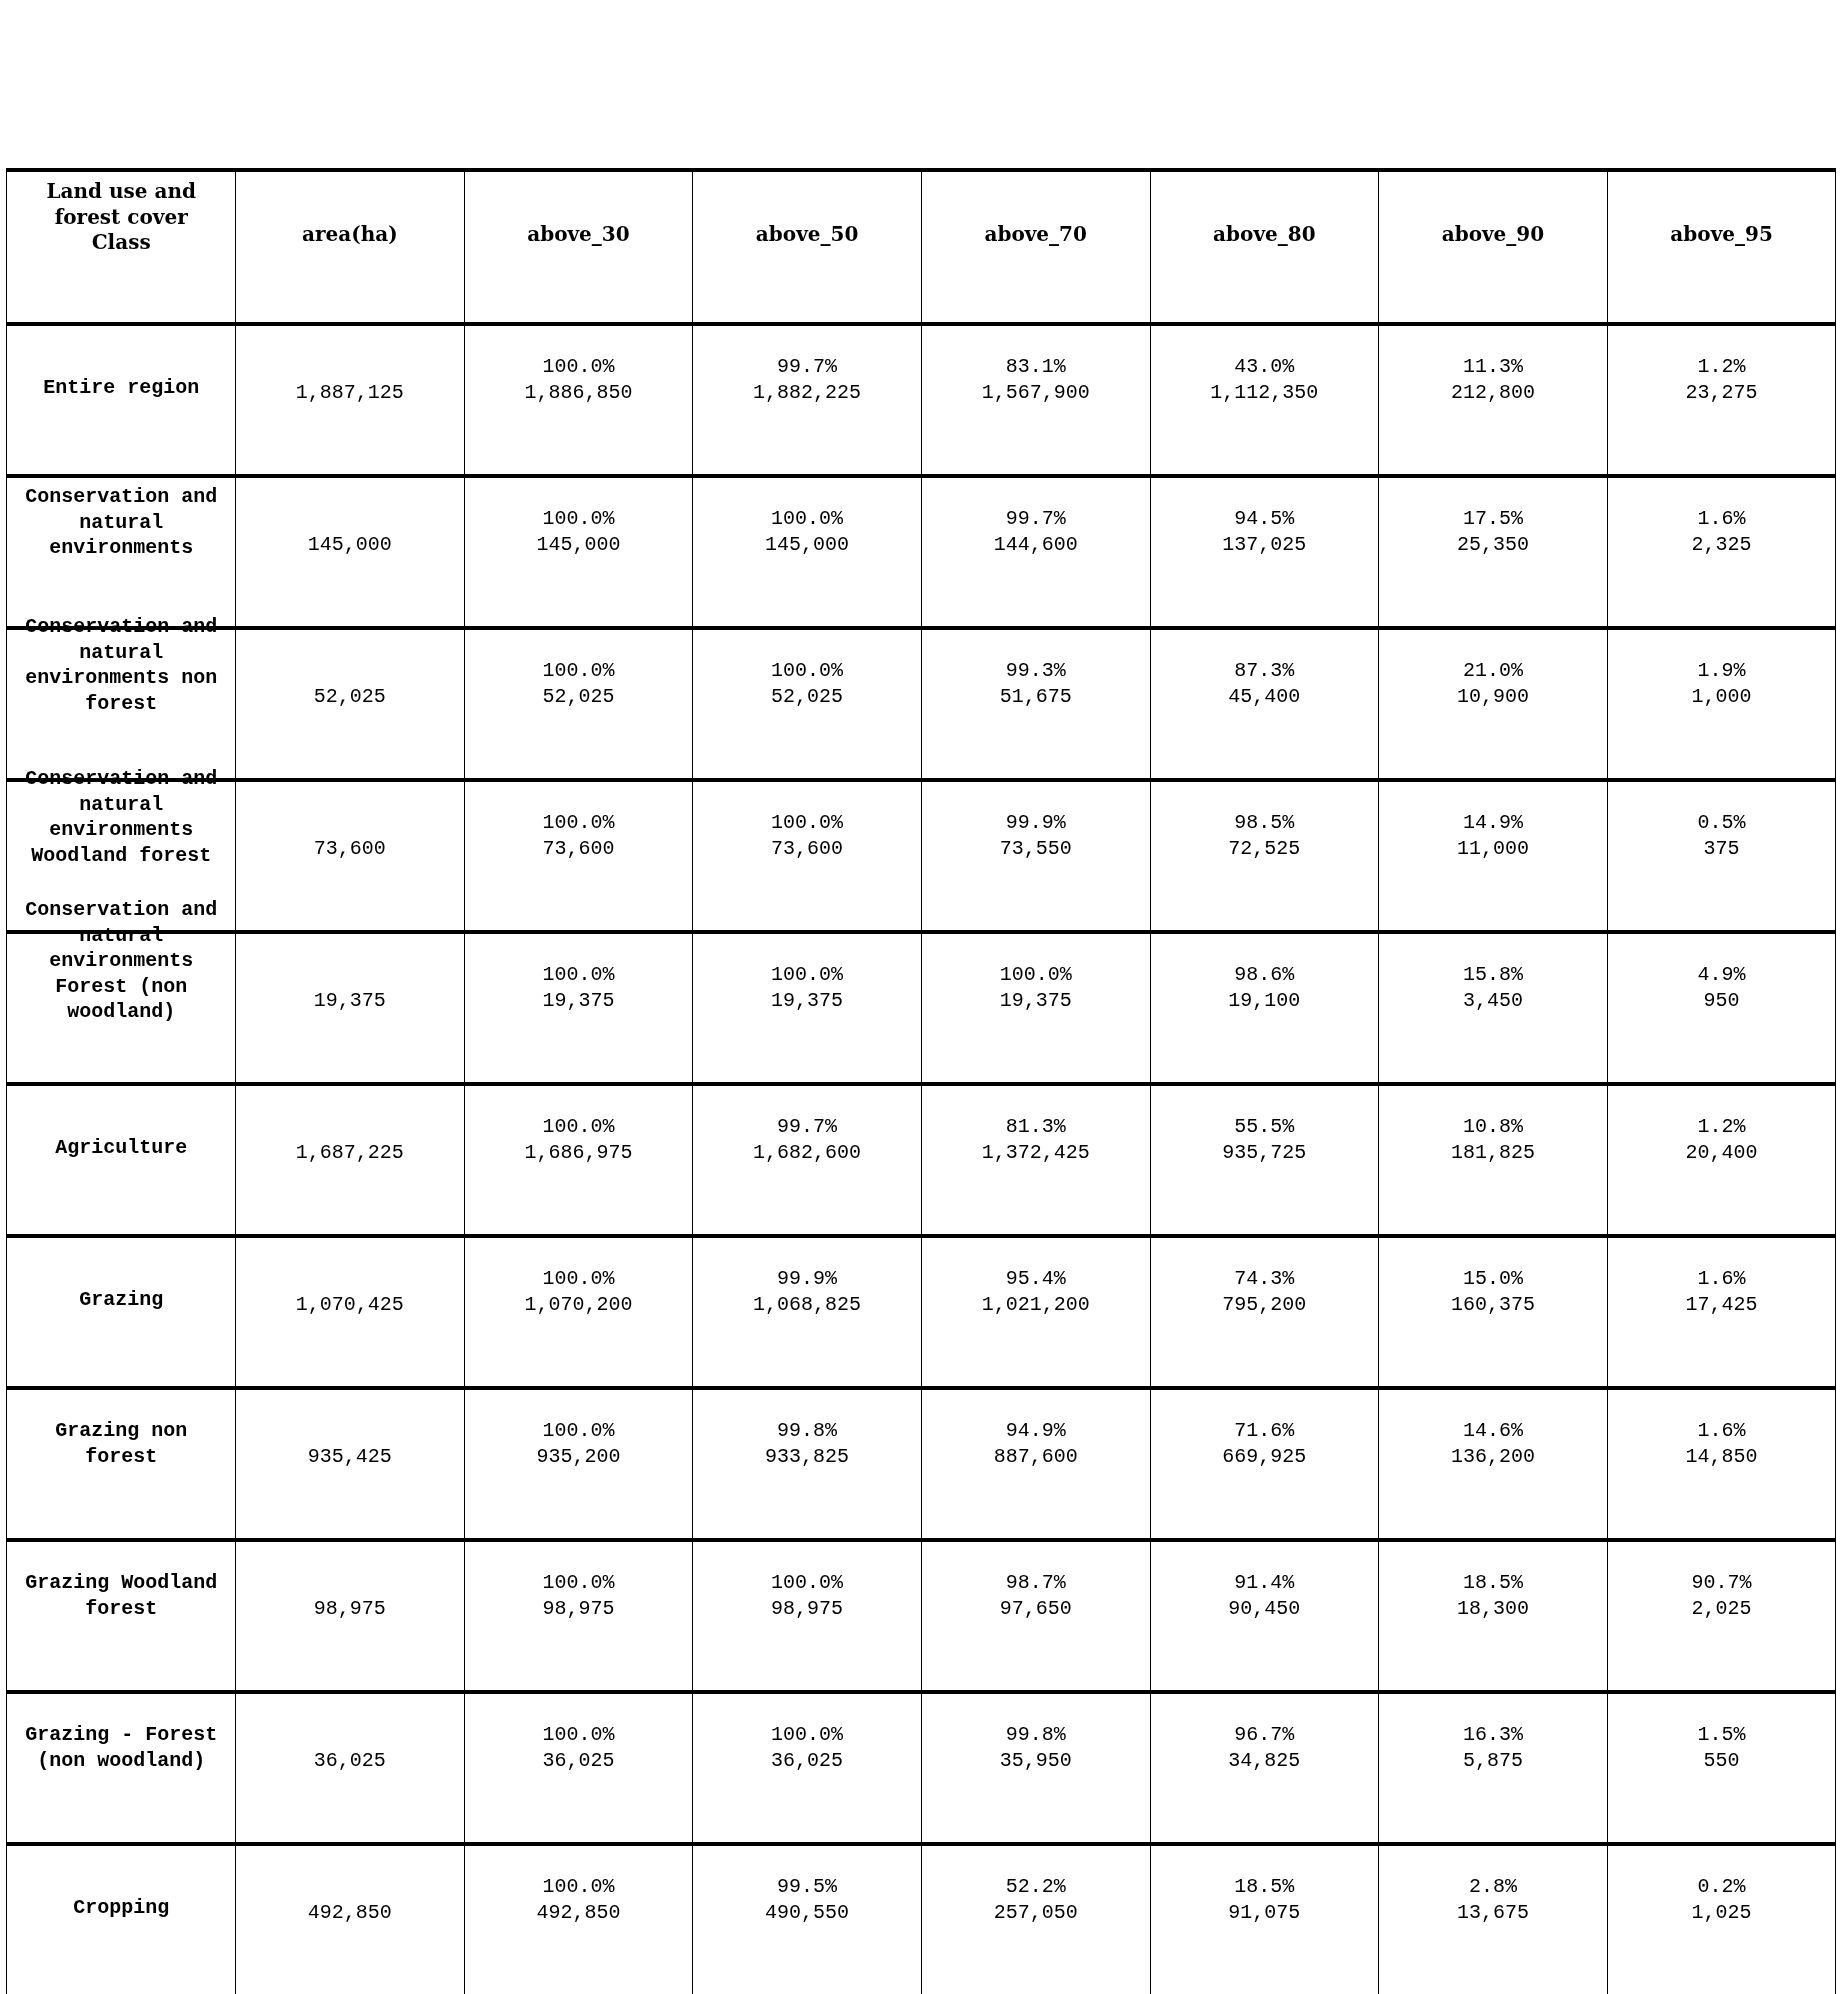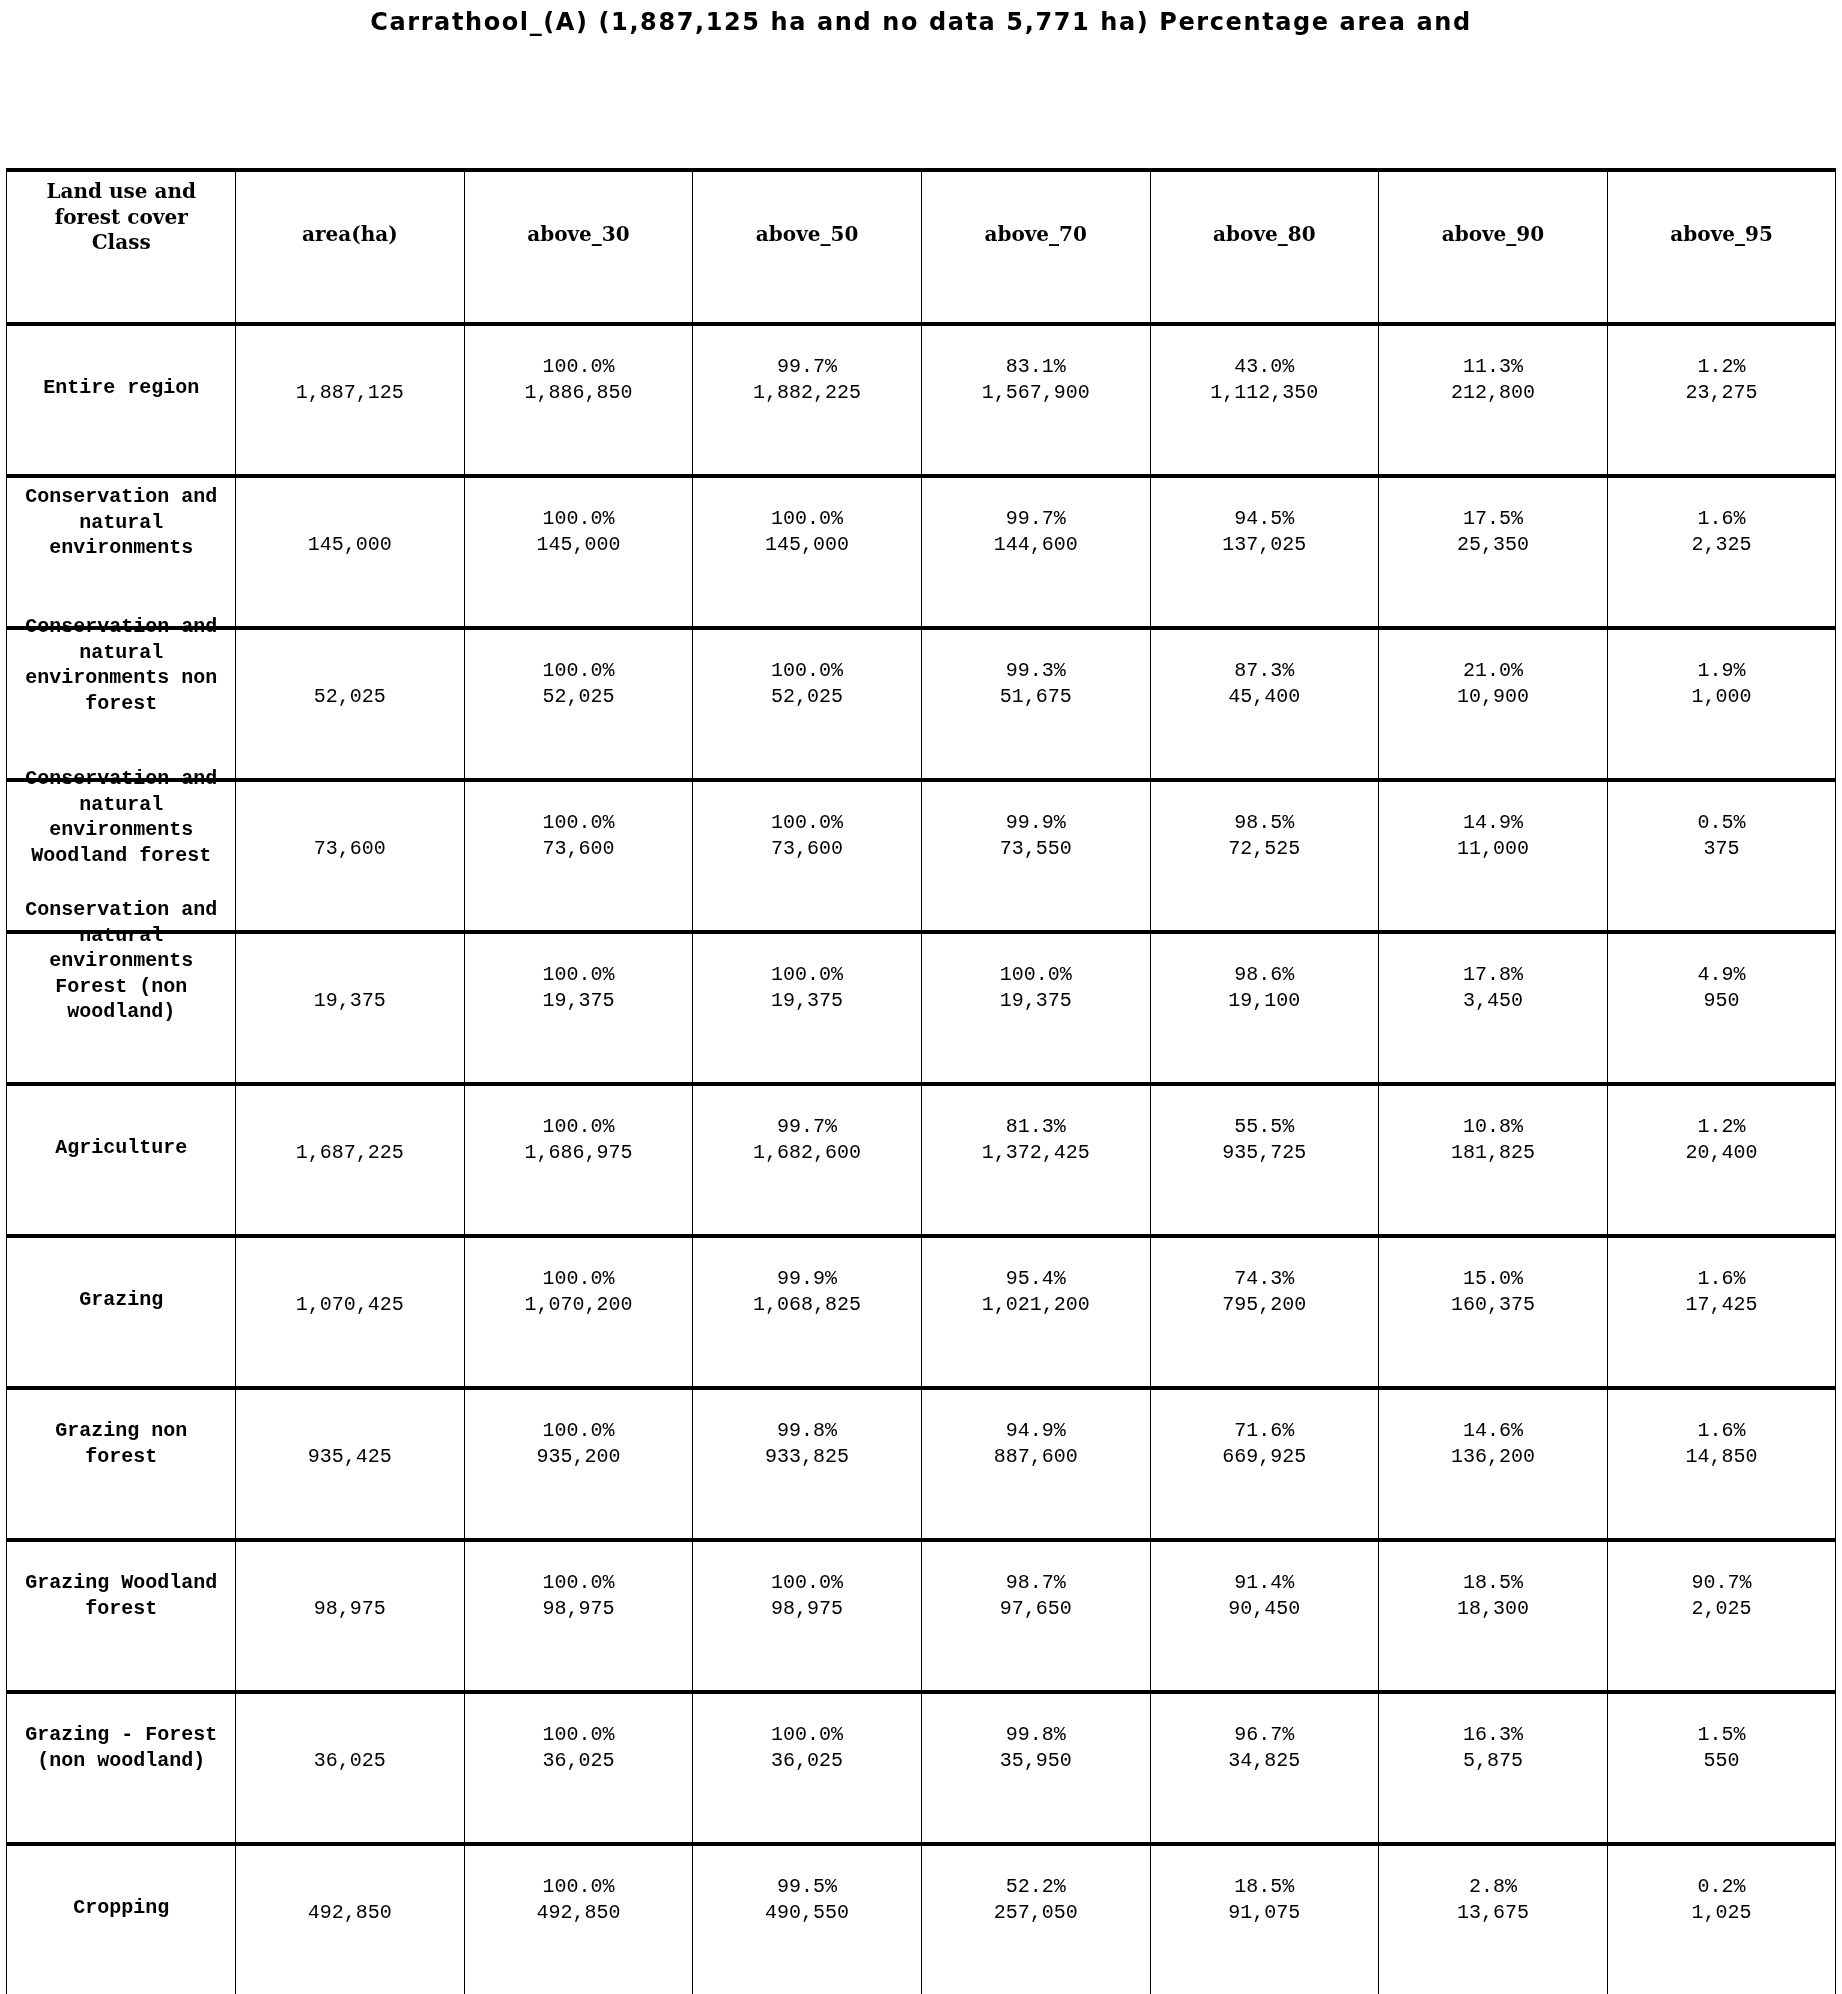--- a/index.html
+++ b/index.html
@@ -24,21 +24,20 @@
   .label-text{white-space:pre-line;font-weight:bold;}
   table.data th .cell-inner{font-weight:bold;}
   .tline{min-height:25.5px;}
 </style>
 </head>
 <body>
 
 <div class="page">
 
   <div class="title">
-    <div>Carrathool_(A) (1,887,125 ha and no data 5,771 ha) Percentage area and</div>
   </div>
 
   <table class="data">
     <thead>
       <tr>
           <th>
             <div class="cell-inner label-text">Land use and
 forest cover
 Class</div>
           </th>
@@ -295,21 +294,21 @@
             </div>
           </td>
           <td>
             <div class="cell-inner">
               <div class="tline">98.6%</div>
               <div class="tline">19,100</div>
             </div>
           </td>
           <td>
             <div class="cell-inner">
-              <div class="tline">17.8%</div>
+              <div class="tline">15.8%</div>
               <div class="tline">3,450</div>
             </div>
           </td>
           <td>
             <div class="cell-inner">
               <div class="tline">4.9%</div>
               <div class="tline">950</div>
             </div>
           </td>
         </tr>

